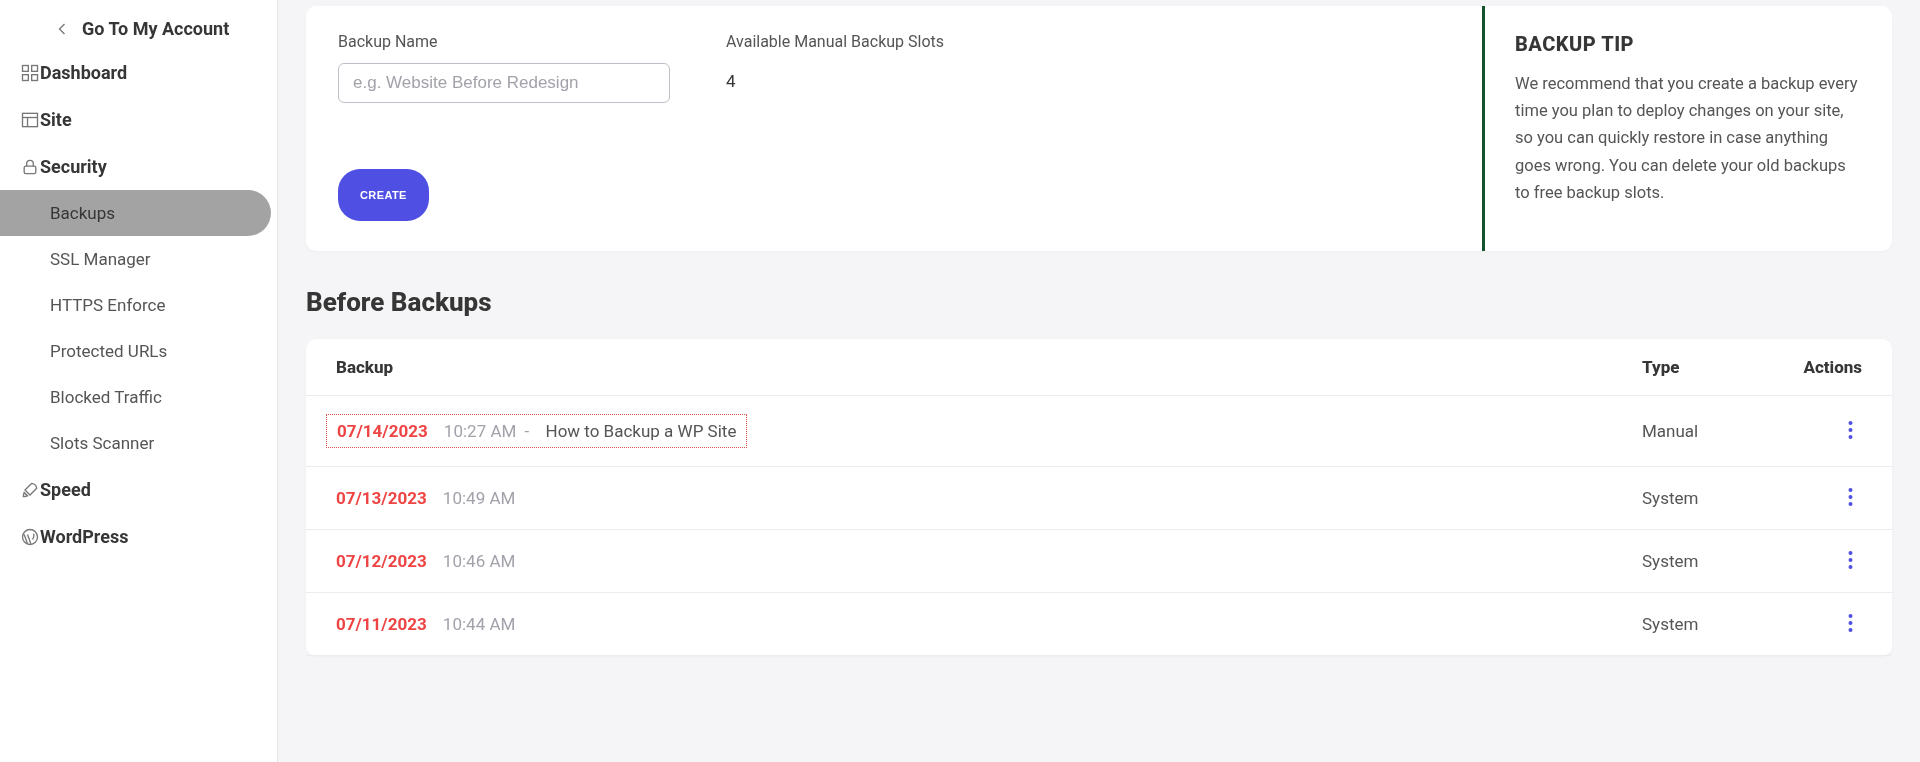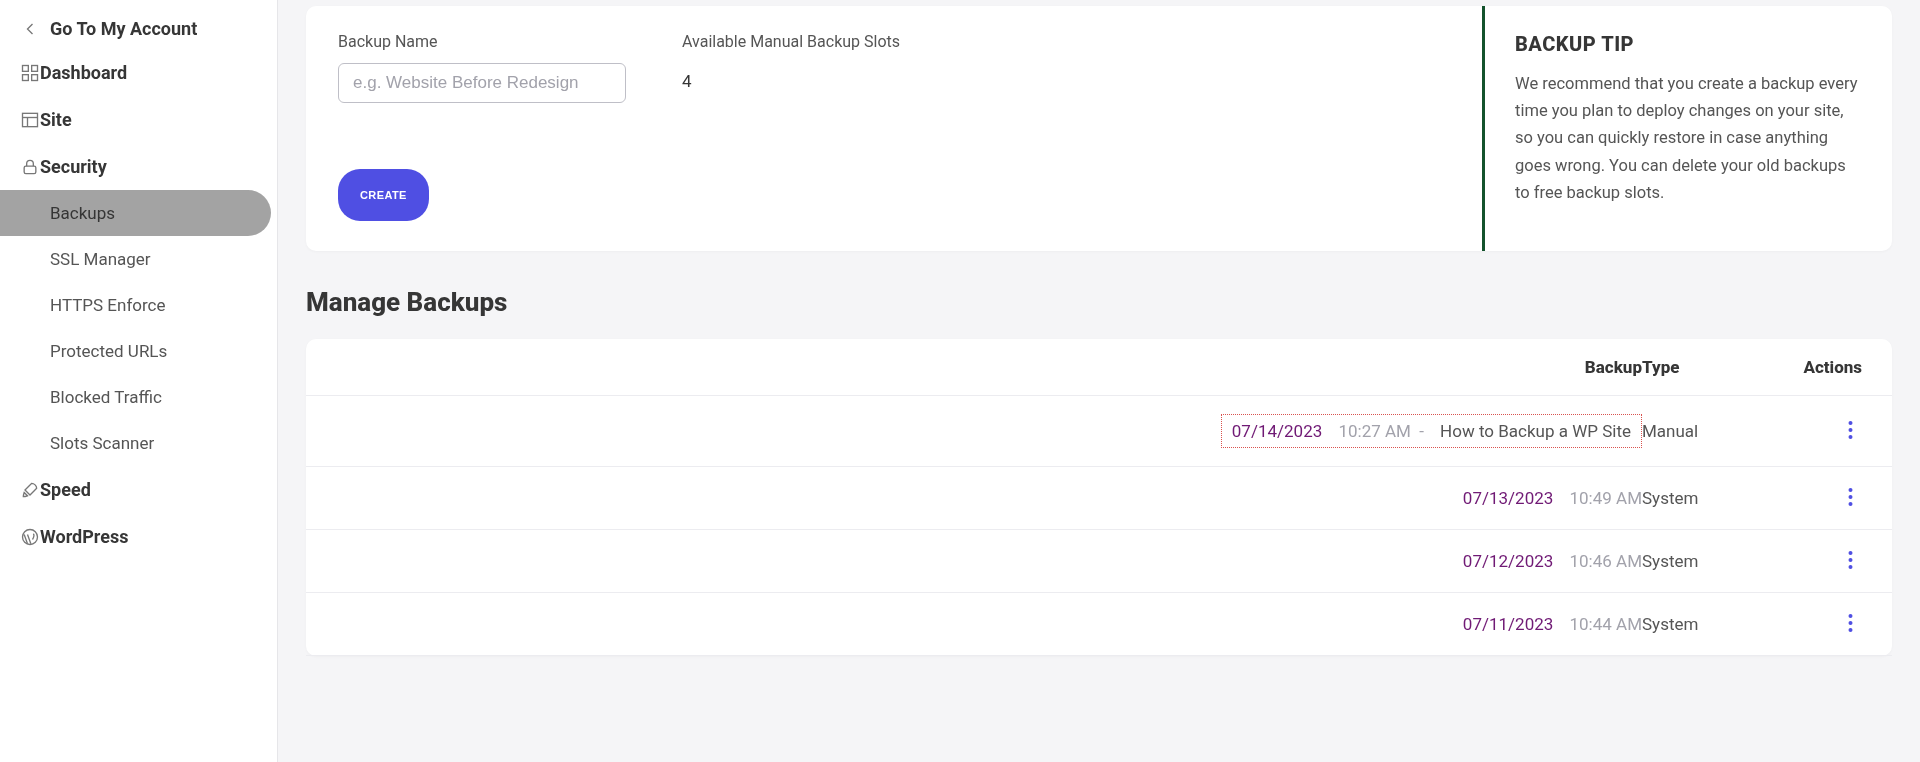--- a/index.html
+++ b/index.html
@@ -25,20 +25,21 @@
   }
   .back-link {
     display: flex;
     align-items: center;
     gap: 10px;
     padding: 10px 20px;
     font-weight: 700;
     color: #363636;
     cursor: pointer;
     font-size: 18px;
+    margin-left: 32px;
   }
   .nav-item {
     display: flex;
     align-items: center;
     padding: 13px 20px;
     font-weight: 700;
     font-size: 18px;
     color: #363636;
     cursor: pointer;
   }
@@ -88,21 +89,21 @@
     flex-wrap: wrap;
     align-content: flex-start;
   }
   .form-group { display: flex; flex-direction: column; }
   .form-label {
     font-size: 16px;
     color: #555;
     margin-bottom: 12px;
   }
   .text-input {
-    width: 288px;
+    width: 332px;
     height: 40px;
     border: 1px solid #bfbfc7;
     border-radius: 6px;
     padding: 0 14px;
     font-size: 17px;
     color: #363636;
   }
   .text-input::placeholder { color: #a2a2ab; }
   .slots-value { font-size: 17px; color: #363636; padding-top: 8px; }
   .create-btn {
@@ -148,25 +149,25 @@
     border-radius: 10px;
     box-shadow: 0 1px 3px rgba(0,0,0,0.03);
   }
   .thead, .trow {
     display: flex;
     align-items: center;
     padding: 18px 30px;
     border-bottom: 1px solid #ececf0;
   }
   .thead { font-weight: 800; font-size: 17px; }
-  .col-backup { flex: 1; text-align: right; }
+  .col-backup { flex: 1; }
   .col-type { width: 130px; }
   .col-actions { width: 90px; text-align: right; }
   .trow { font-size: 17px; }
-  .bk-date { font-weight: 400; color: #701a75; }
+  .bk-date { font-weight: 700; color: #ef4444; }
   .bk-time { color: #a2a2ab; margin-left: 12px; }
   .bk-sep { color: #a2a2ab; margin: 0 4px; }
   .bk-name { color: #555; margin-left: 8px; }
   .type-val { color: #555; }
   .kebab {
     width: 24px; height: 24px;
     display: inline-flex; align-items: center; justify-content: center;
     cursor: pointer; color: #4f4fe3;
     margin-left: auto;
   }
@@ -280,21 +281,21 @@
       <div class="form-row-full">
         <button class="create-btn">CREATE</button>
       </div>
     </div>
     <aside class="card-right">
       <div class="tip-title">BACKUP TIP</div>
       <div class="tip-text">We recommend that you create a backup every time you plan to deploy changes on your site, so you can quickly restore in case anything goes wrong. You can delete your old backups to free backup slots.</div>
     </aside>
   </div>
 
-  <h2 class="section-title">Manage Backups</h2>
+  <h2 class="section-title">Before Backups</h2>
 
   <div class="table-card">
     <div class="thead">
       <div class="col-backup">Backup</div>
       <div class="col-type">Type</div>
       <div class="col-actions">Actions</div>
     </div>
     <div id="table-body">
         <div class="trow">
           <div class="col-backup"><span class="highlight-box"><span class="bk-date">07/14/2023</span><span class="bk-time"> 10:27 AM</span><span class="bk-sep"> - </span><span class="bk-name">How to Backup a WP Site</span></span></div>

